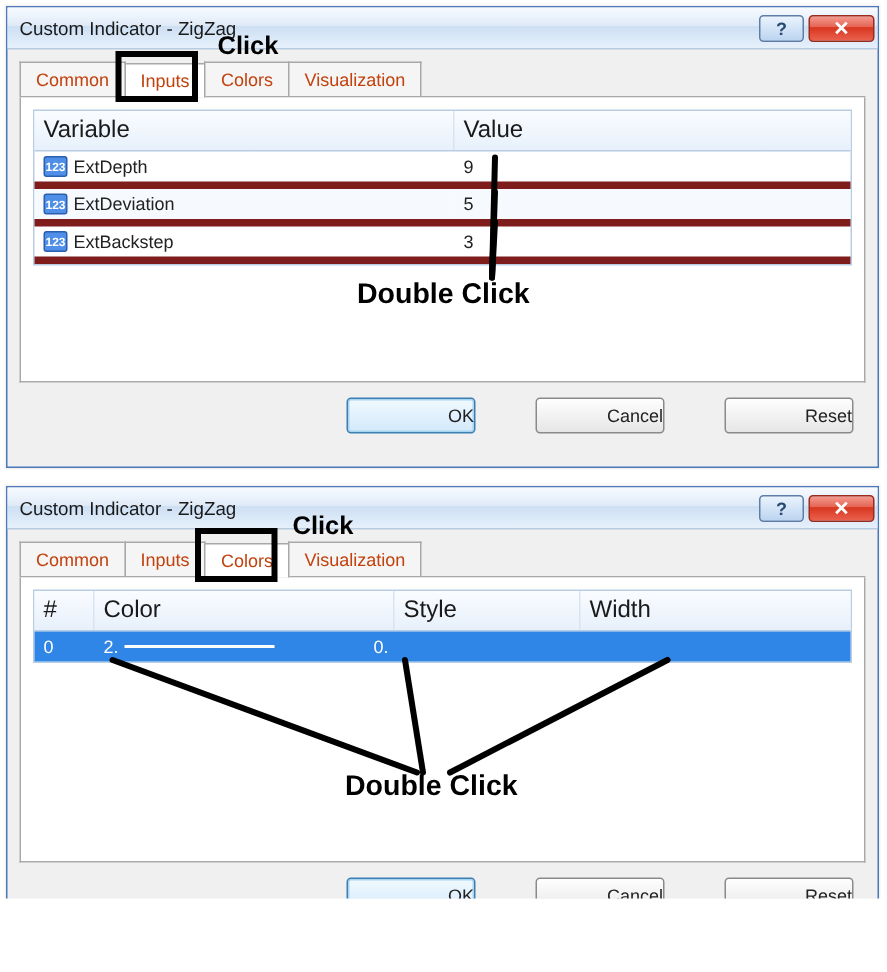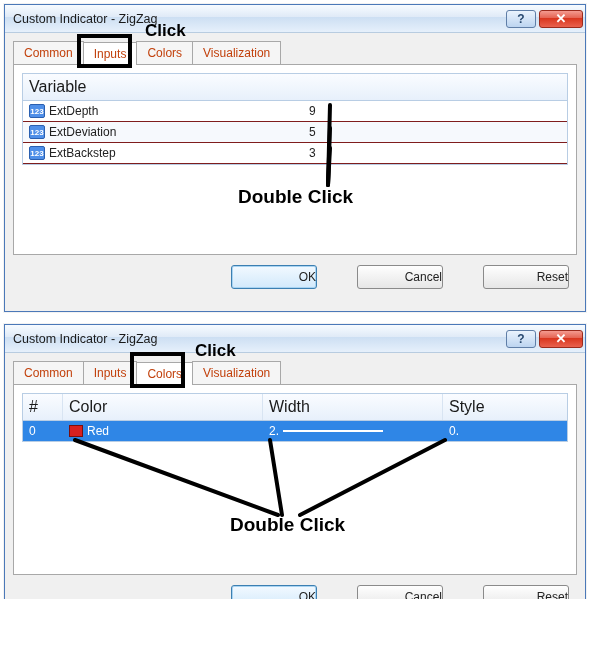--- a/index.html
+++ b/index.html
@@ -108,21 +108,21 @@
   .gcol {
     padding:4px 6px;
     color:#1a1a1a;
     font-size:16px;
     border-right:1px solid #d8e4f2;
   }
   .gcol:last-child { border-right:none; }
 
   .grow {
     display:flex;
-    border-bottom:1px solid #7f1d1d;
+    border-bottom:5px solid #7f1d1d;
     align-items:flex-end;
   }
   .grow:nth-child(odd) .gcell { background:#f6f9fd; }
   .gcell {
     padding:3px 6px;
     font-size:12px;
     color:#222;
     display:flex;
     align-items:center;
     gap:4px;
@@ -229,20 +229,21 @@
       <div class="tabstrip">
         <div class="tab">Common</div>
         <div class="tab active">Inputs</div>
         <div class="tab">Colors</div>
         <div class="tab">Visualization</div>
       </div>
       <div class="panel">
         <div class="grid">
           <div class="ghead">
             <div class="gcol g-var">Variable</div>
+            <div class="gcol g-val">Value</div>
           </div>
           <div class="grow">
             <div class="gcell g-var">
               <span class="varicon">123</span>
               <span>ExtDepth</span>
             </div>
             <div class="gcell g-val">9</div>
           </div>
           <div class="grow">
             <div class="gcell g-var">
@@ -285,29 +286,25 @@
         <div class="tab">Common</div>
         <div class="tab">Inputs</div>
         <div class="tab active">Colors</div>
         <div class="tab">Visualization</div>
       </div>
       <div class="panel">
         <div class="colorgrid">
           <div class="chead">
             <div class="gcol c-num">#</div>
             <div class="gcol c-color">Color</div>
+            <div class="gcol c-style">Style</div>
             <div class="gcol c-width">Width</div>
-            <div class="gcol c-style">Style</div>
           </div>
           <div class="crow">
             <div class="gcell c-num">0</div>
-            <div class="gcell c-color">
-              <span class="swatch"></span>
-              <span>Red</span>
-            </div>
             <div class="gcell c-width">
               <span>2.</span>
               <span class="linesample"></span>
             </div>
             <div class="gcell c-style">0.</div>
           </div>
         </div>
       </div>
       <div class="dlg-buttons">
         <div class="btn primary">OK</div>

